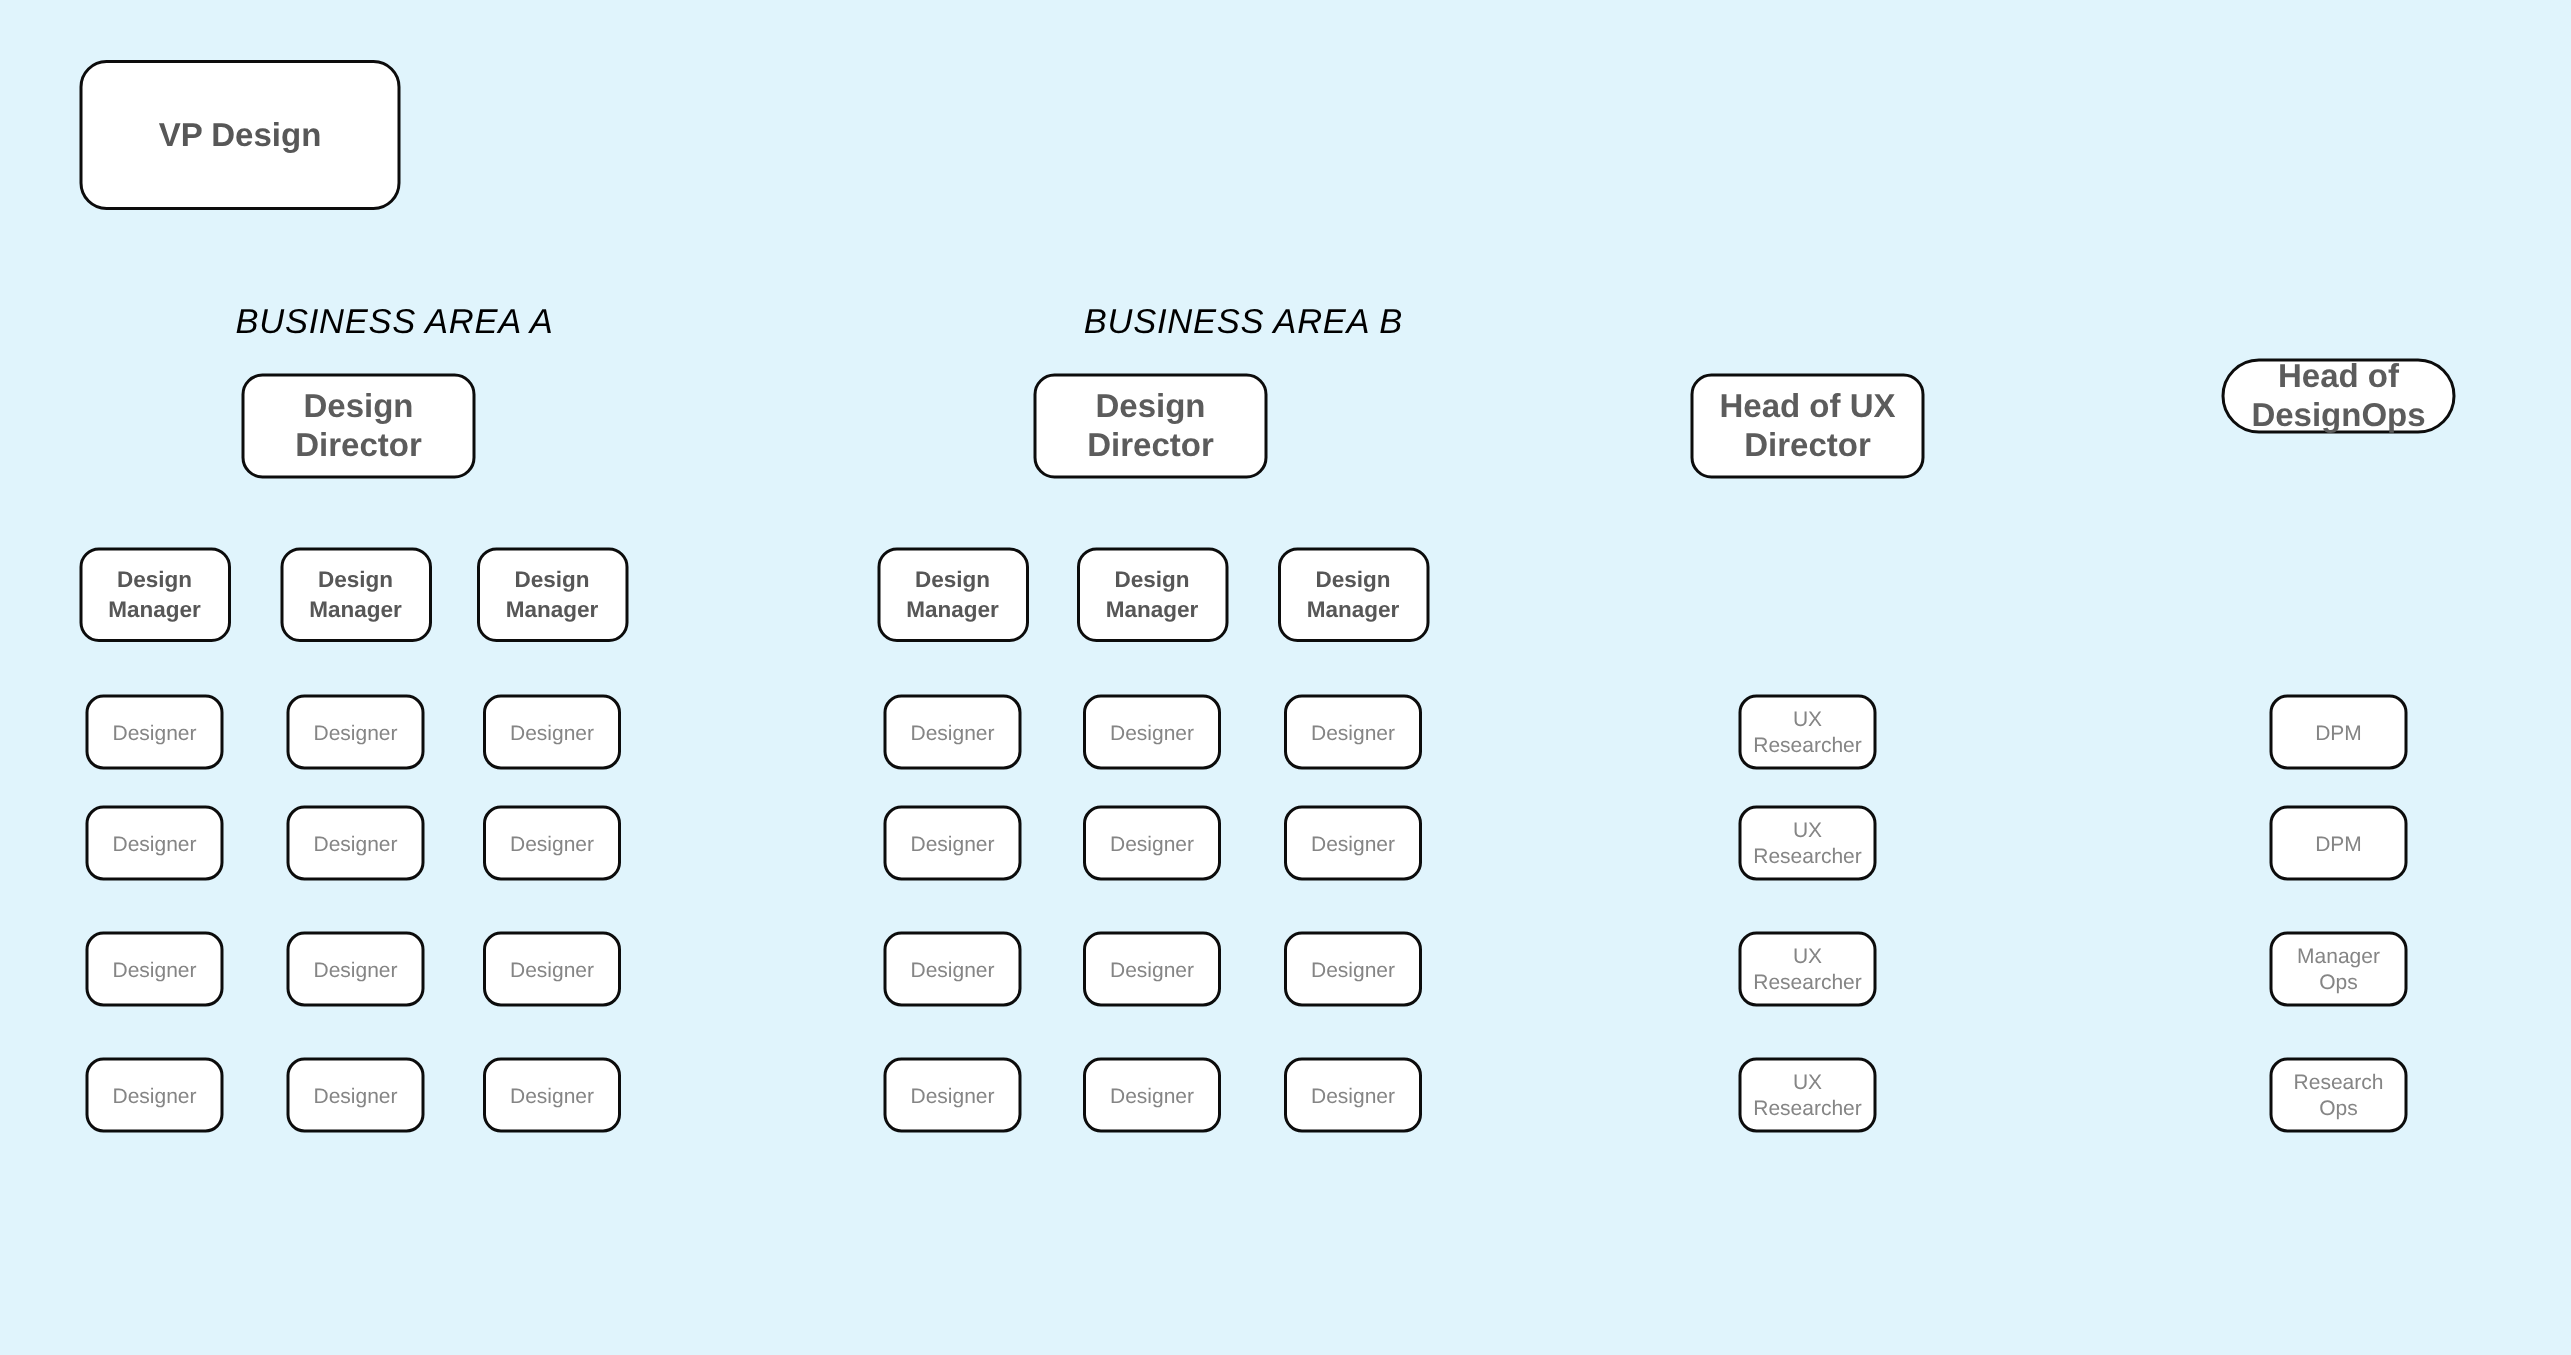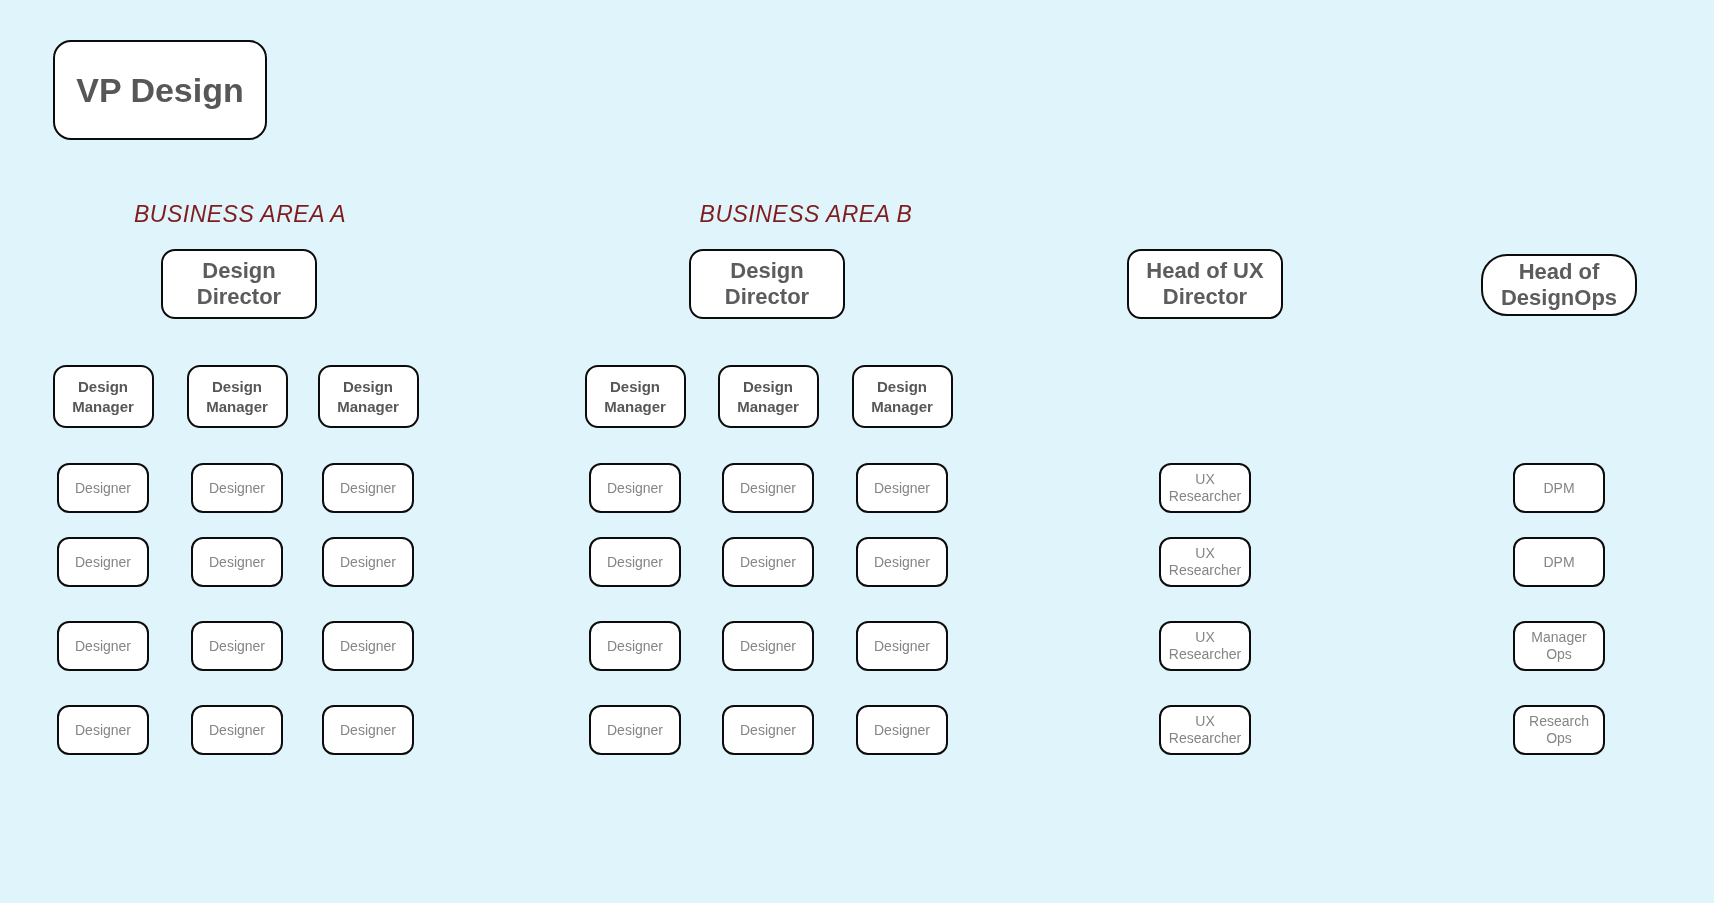--- a/index.html
+++ b/index.html
@@ -17,21 +17,21 @@
     border: 2.5px solid #0c0c0c;
     display: flex;
     align-items: center;
     justify-content: center;
     text-align: center;
     white-space: pre-line;
     cursor: default;
   }
   .vp {
     border-radius: 18px;
-    font-size: 34px;
+    font-size: 22px;
     font-weight: 700;
     color: #575757;
   }
   .head {
     border-radius: 14px;
     font-size: 22px;
     font-weight: 700;
     color: #5c5c5c;
     line-height: 1.2;
   }
@@ -48,22 +48,23 @@
     font-weight: 400;
     color: #858585;
     line-height: 1.18;
   }
   .heading {
     position: absolute;
     transform: translateX(-50%);
     font-style: italic;
     font-size: 23px;
     letter-spacing: 0.5px;
-    color: #7f1d1d;
+    color: #000000;
     white-space: nowrap;
+    margin-left: 23px;
   }
 </style>
 </head>
 <body>
 
 <div id="canvas">
   <div class="box vp" style="left:53px; top:40px; width:214px; height:100px;">VP Design</div>
   <div id="groups">
       <div class="heading" style="left: 240px; top: 201px;">BUSINESS AREA A</div>
       <div class="box head" style="left: 161px; top: 249px; width: 156px; height: 70px;">Design
@@ -110,21 +111,21 @@
       <div class="box head" style="left: 1127px; top: 249px; width: 156px; height: 70px;">Head of UX
 Director</div>
       <div class="box report" style="left: 1159px; top: 463px; width: 92px; height: 50px;">UX
 Researcher</div>
       <div class="box report" style="left: 1159px; top: 537px; width: 92px; height: 50px;">UX
 Researcher</div>
       <div class="box report" style="left: 1159px; top: 621px; width: 92px; height: 50px;">UX
 Researcher</div>
       <div class="box report" style="left: 1159px; top: 705px; width: 92px; height: 50px;">UX
 Researcher</div>
-      <div class="box head" style="left: 1481px; top: 254px; width: 156px; height: 62px; border-radius: 26px;">Head of
+      <div class="box head" style="left: 1481px; top: 239px; width: 156px; height: 50px; border-radius: 26px;">Head of
 DesignOps</div>
       <div class="box report" style="left: 1513px; top: 463px; width: 92px; height: 50px;">DPM</div>
       <div class="box report" style="left: 1513px; top: 537px; width: 92px; height: 50px;">DPM</div>
       <div class="box report" style="left: 1513px; top: 621px; width: 92px; height: 50px;">Manager
 Ops</div>
       <div class="box report" style="left: 1513px; top: 705px; width: 92px; height: 50px;">Research
 Ops</div>
     </div>
 </div>
 

